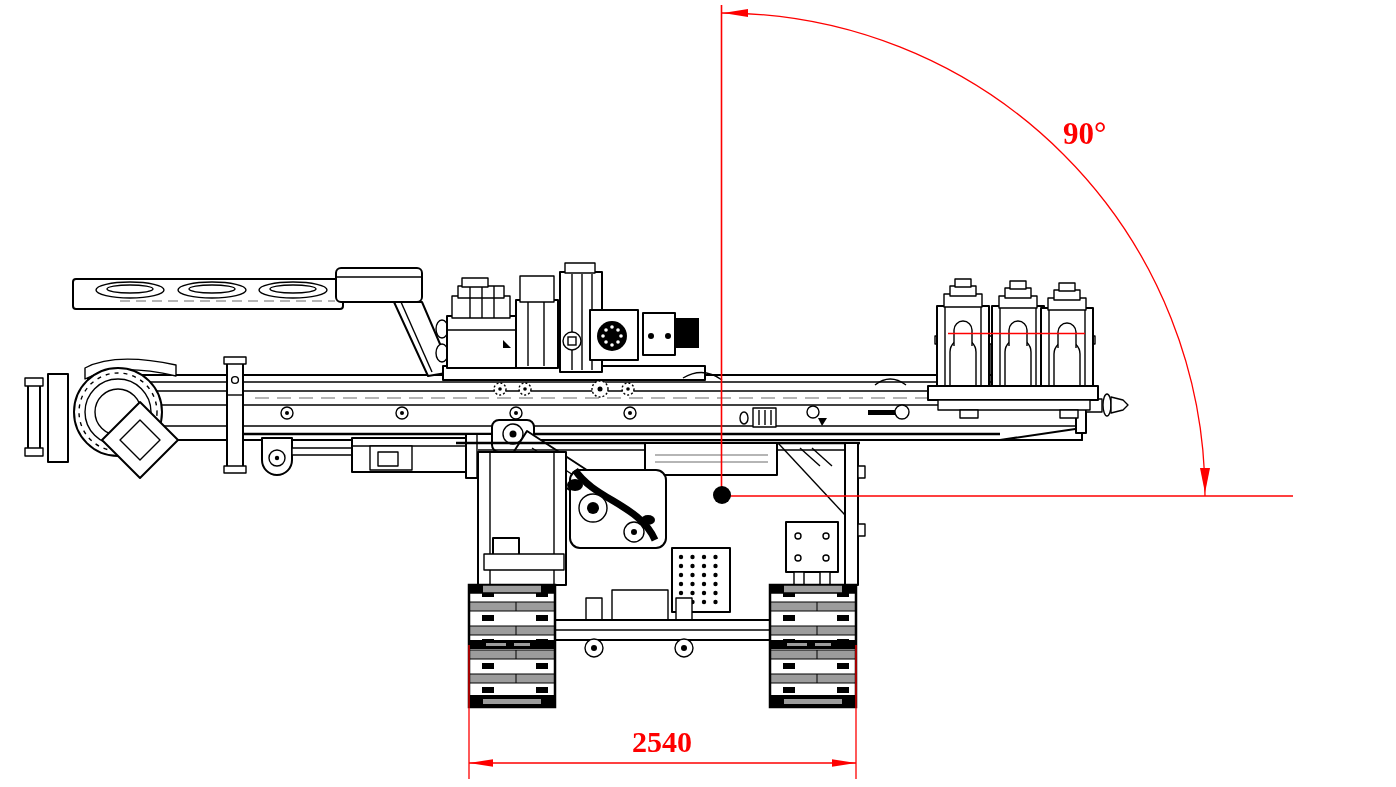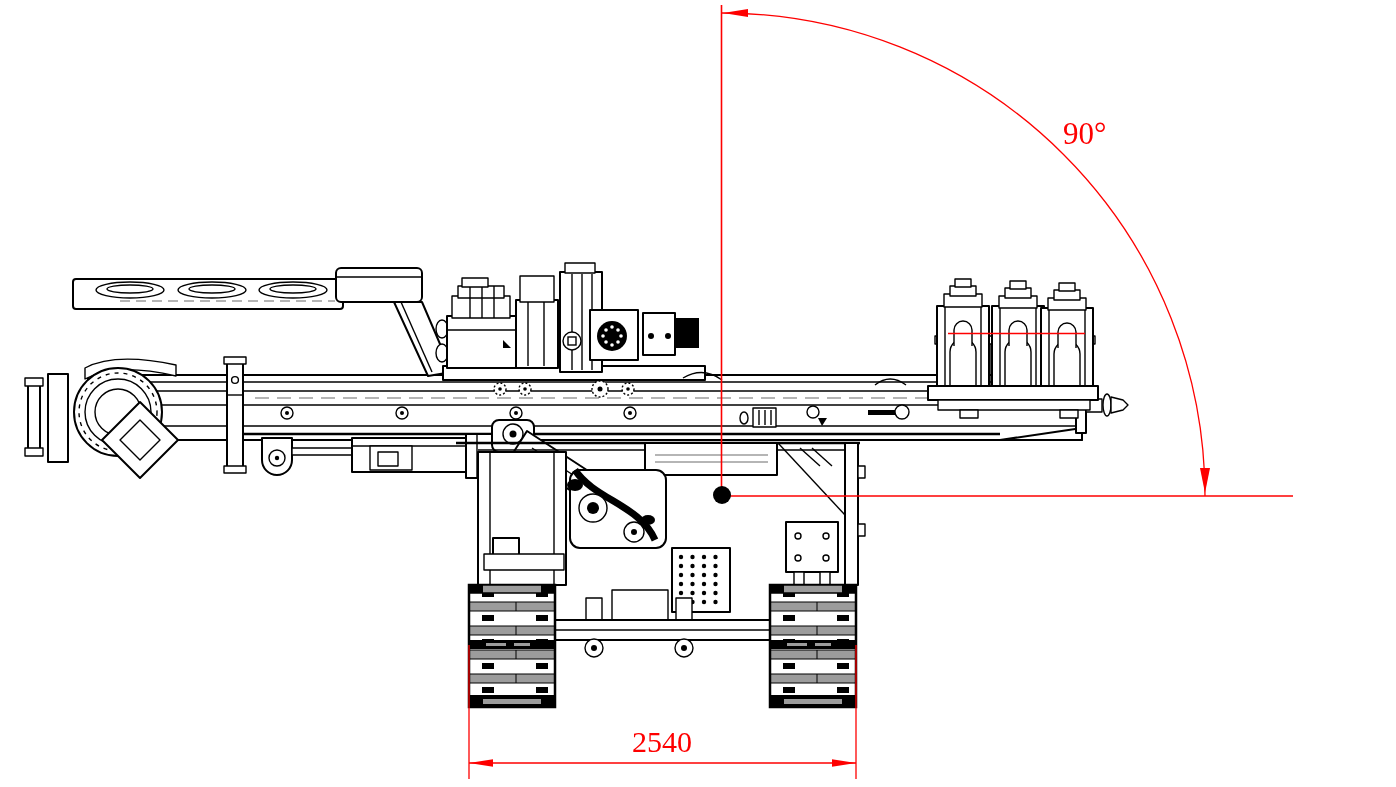--- a/index.html
+++ b/index.html
@@ -1,16 +1,16 @@
 <!DOCTYPE html>
 <html><head>
 <meta charset="utf-8">
 <style>
   html,body{margin:0;padding:0;background:#ffffff;}
-  .stage{position:relative;width:1396px;height:787px;background:#fff;overflow:hidden;}
+  .stage{position:relative;width:1396px;height:787px;background:#fff;overflow:hidden;font-weight:bold;}
   svg{display:block;}
   .wf{fill:#ffffff;stroke:#000000;stroke-width:2;stroke-linejoin:round;}
   .wf2{fill:#ffffff;stroke:#000000;stroke-width:1.4;stroke-linejoin:round;}
   .ln{fill:none;stroke:#000000;stroke-width:1.4;}
   .lnb{fill:none;stroke:#000000;stroke-width:2.4;}
   .blk{fill:#000000;stroke:none;}
   .gry{fill:#9c9c9c;stroke:none;}
   .gln{fill:none;stroke:#9c9c9c;stroke-width:1.4;}
   .red{stroke:#fe0000;stroke-width:1.6;fill:none;}
   .redthin{stroke:#fe0000;stroke-width:1.3;fill:none;}

